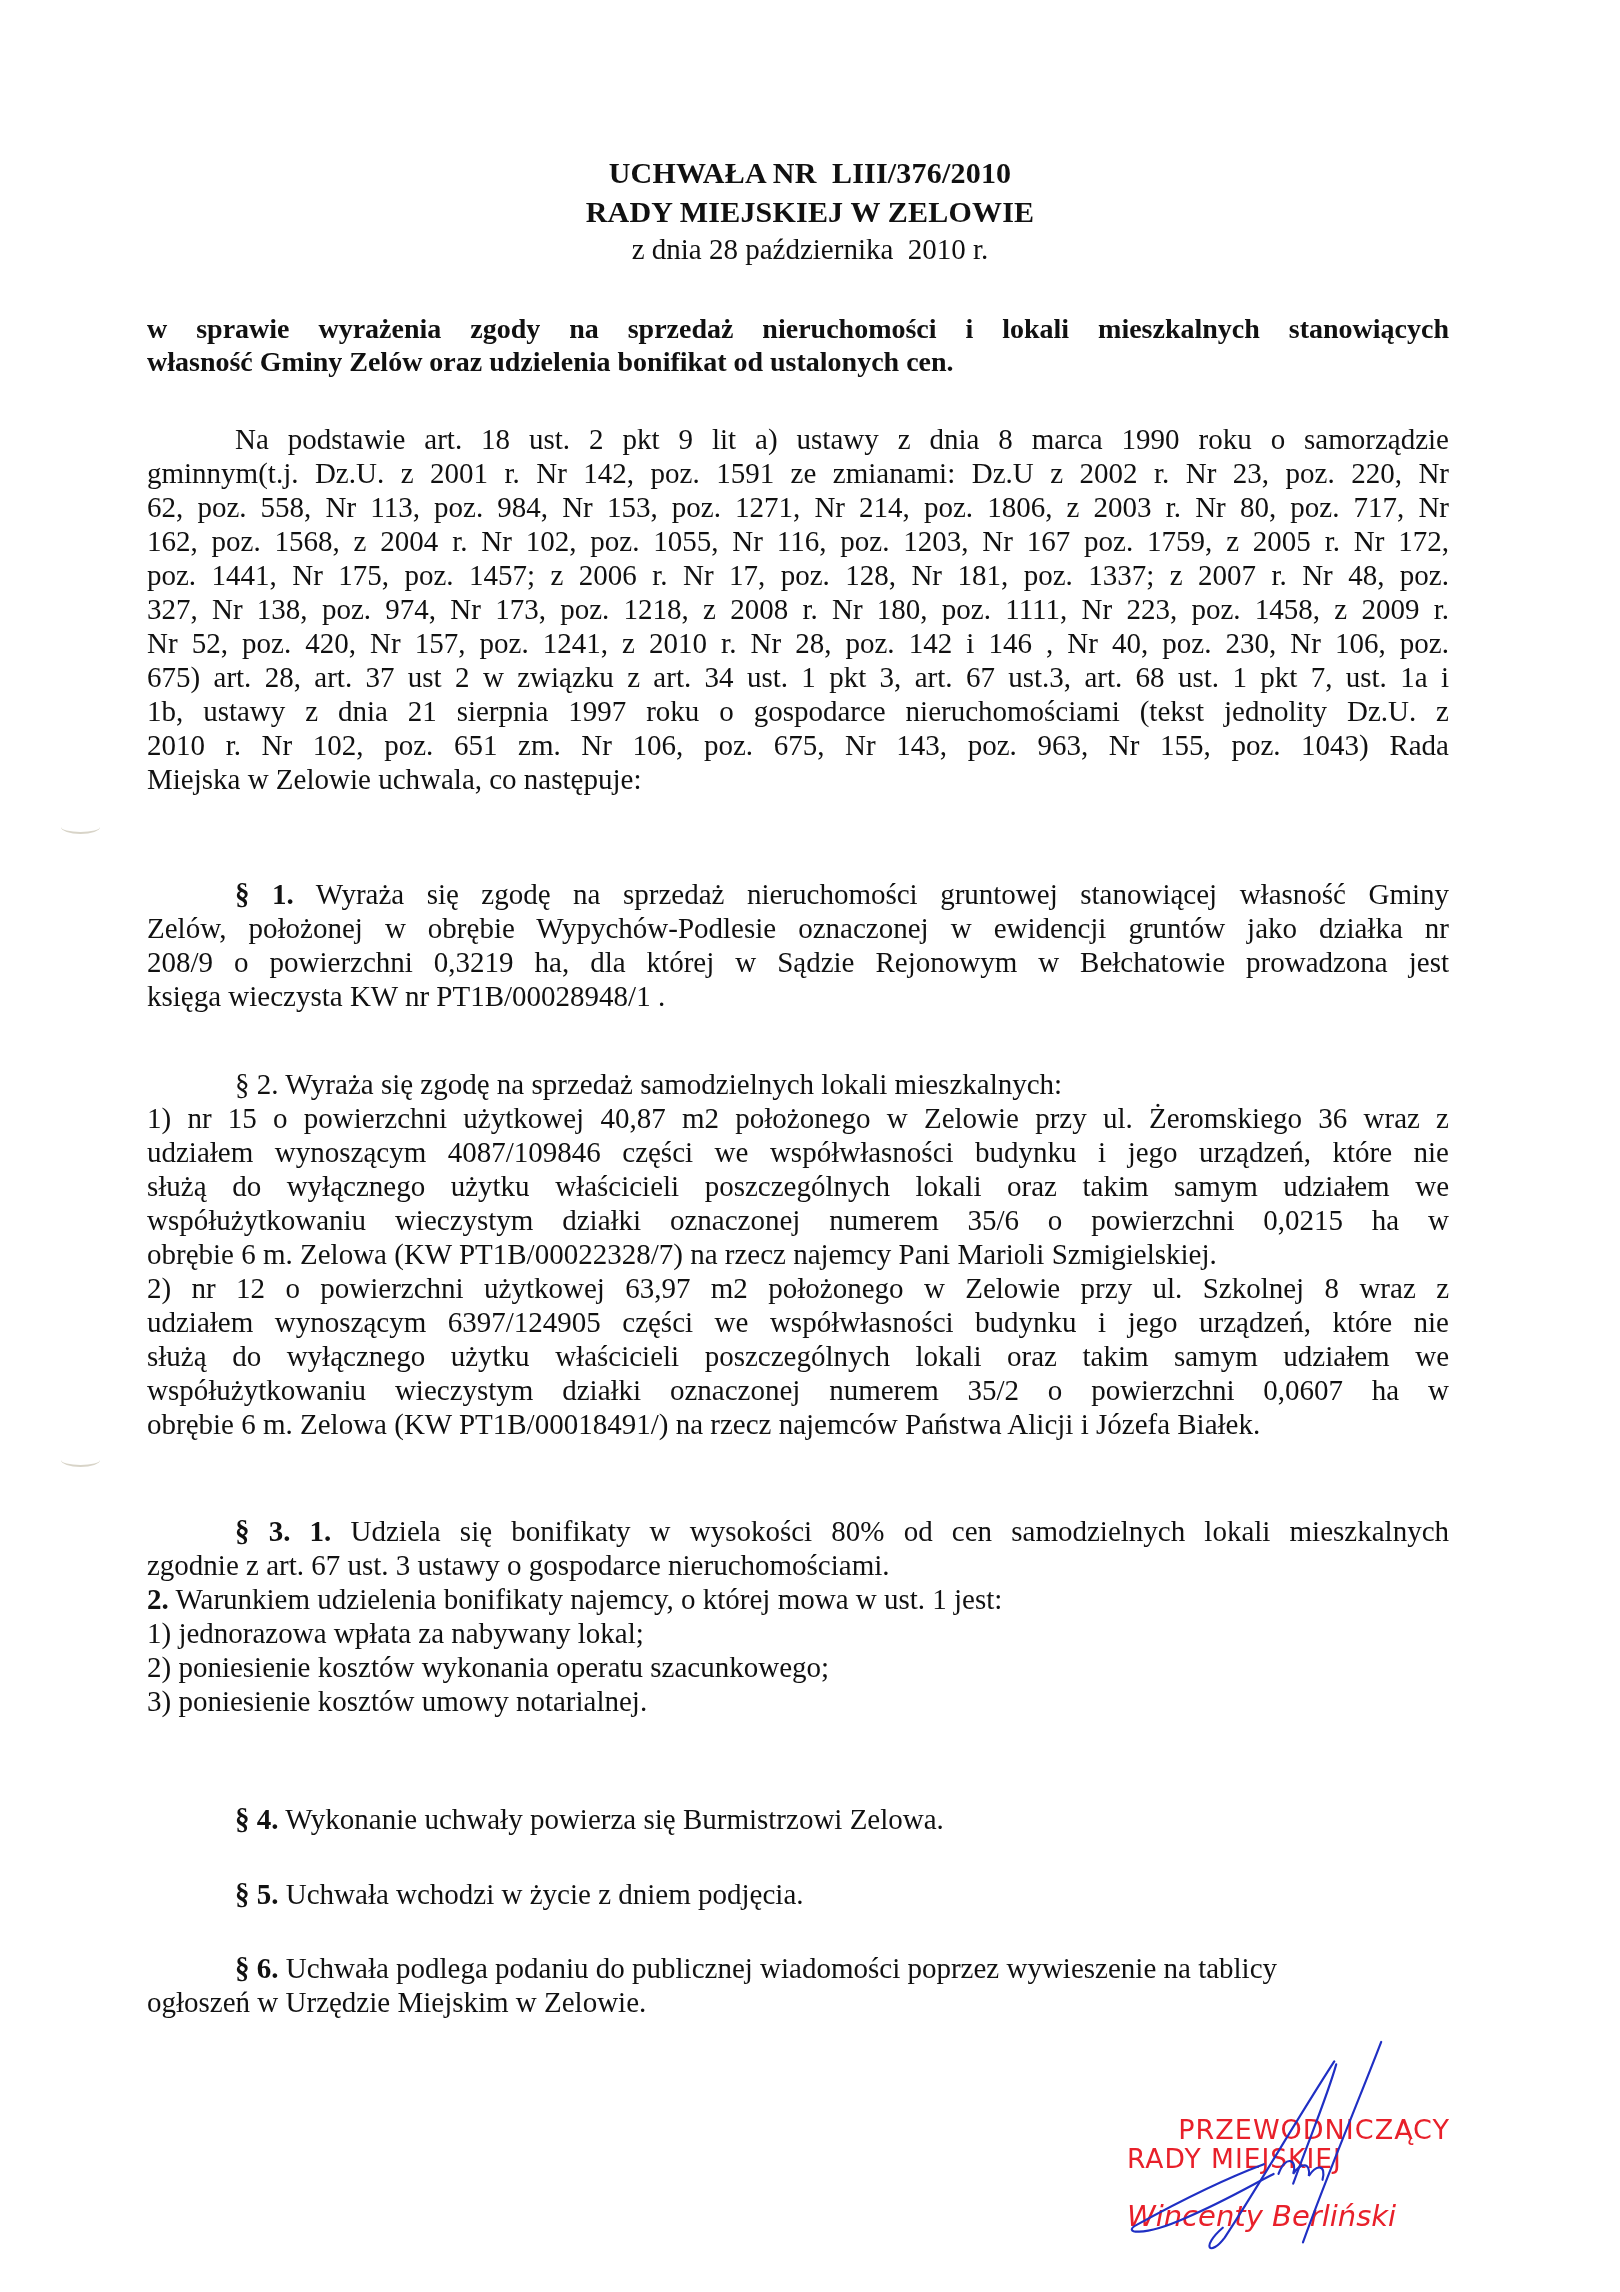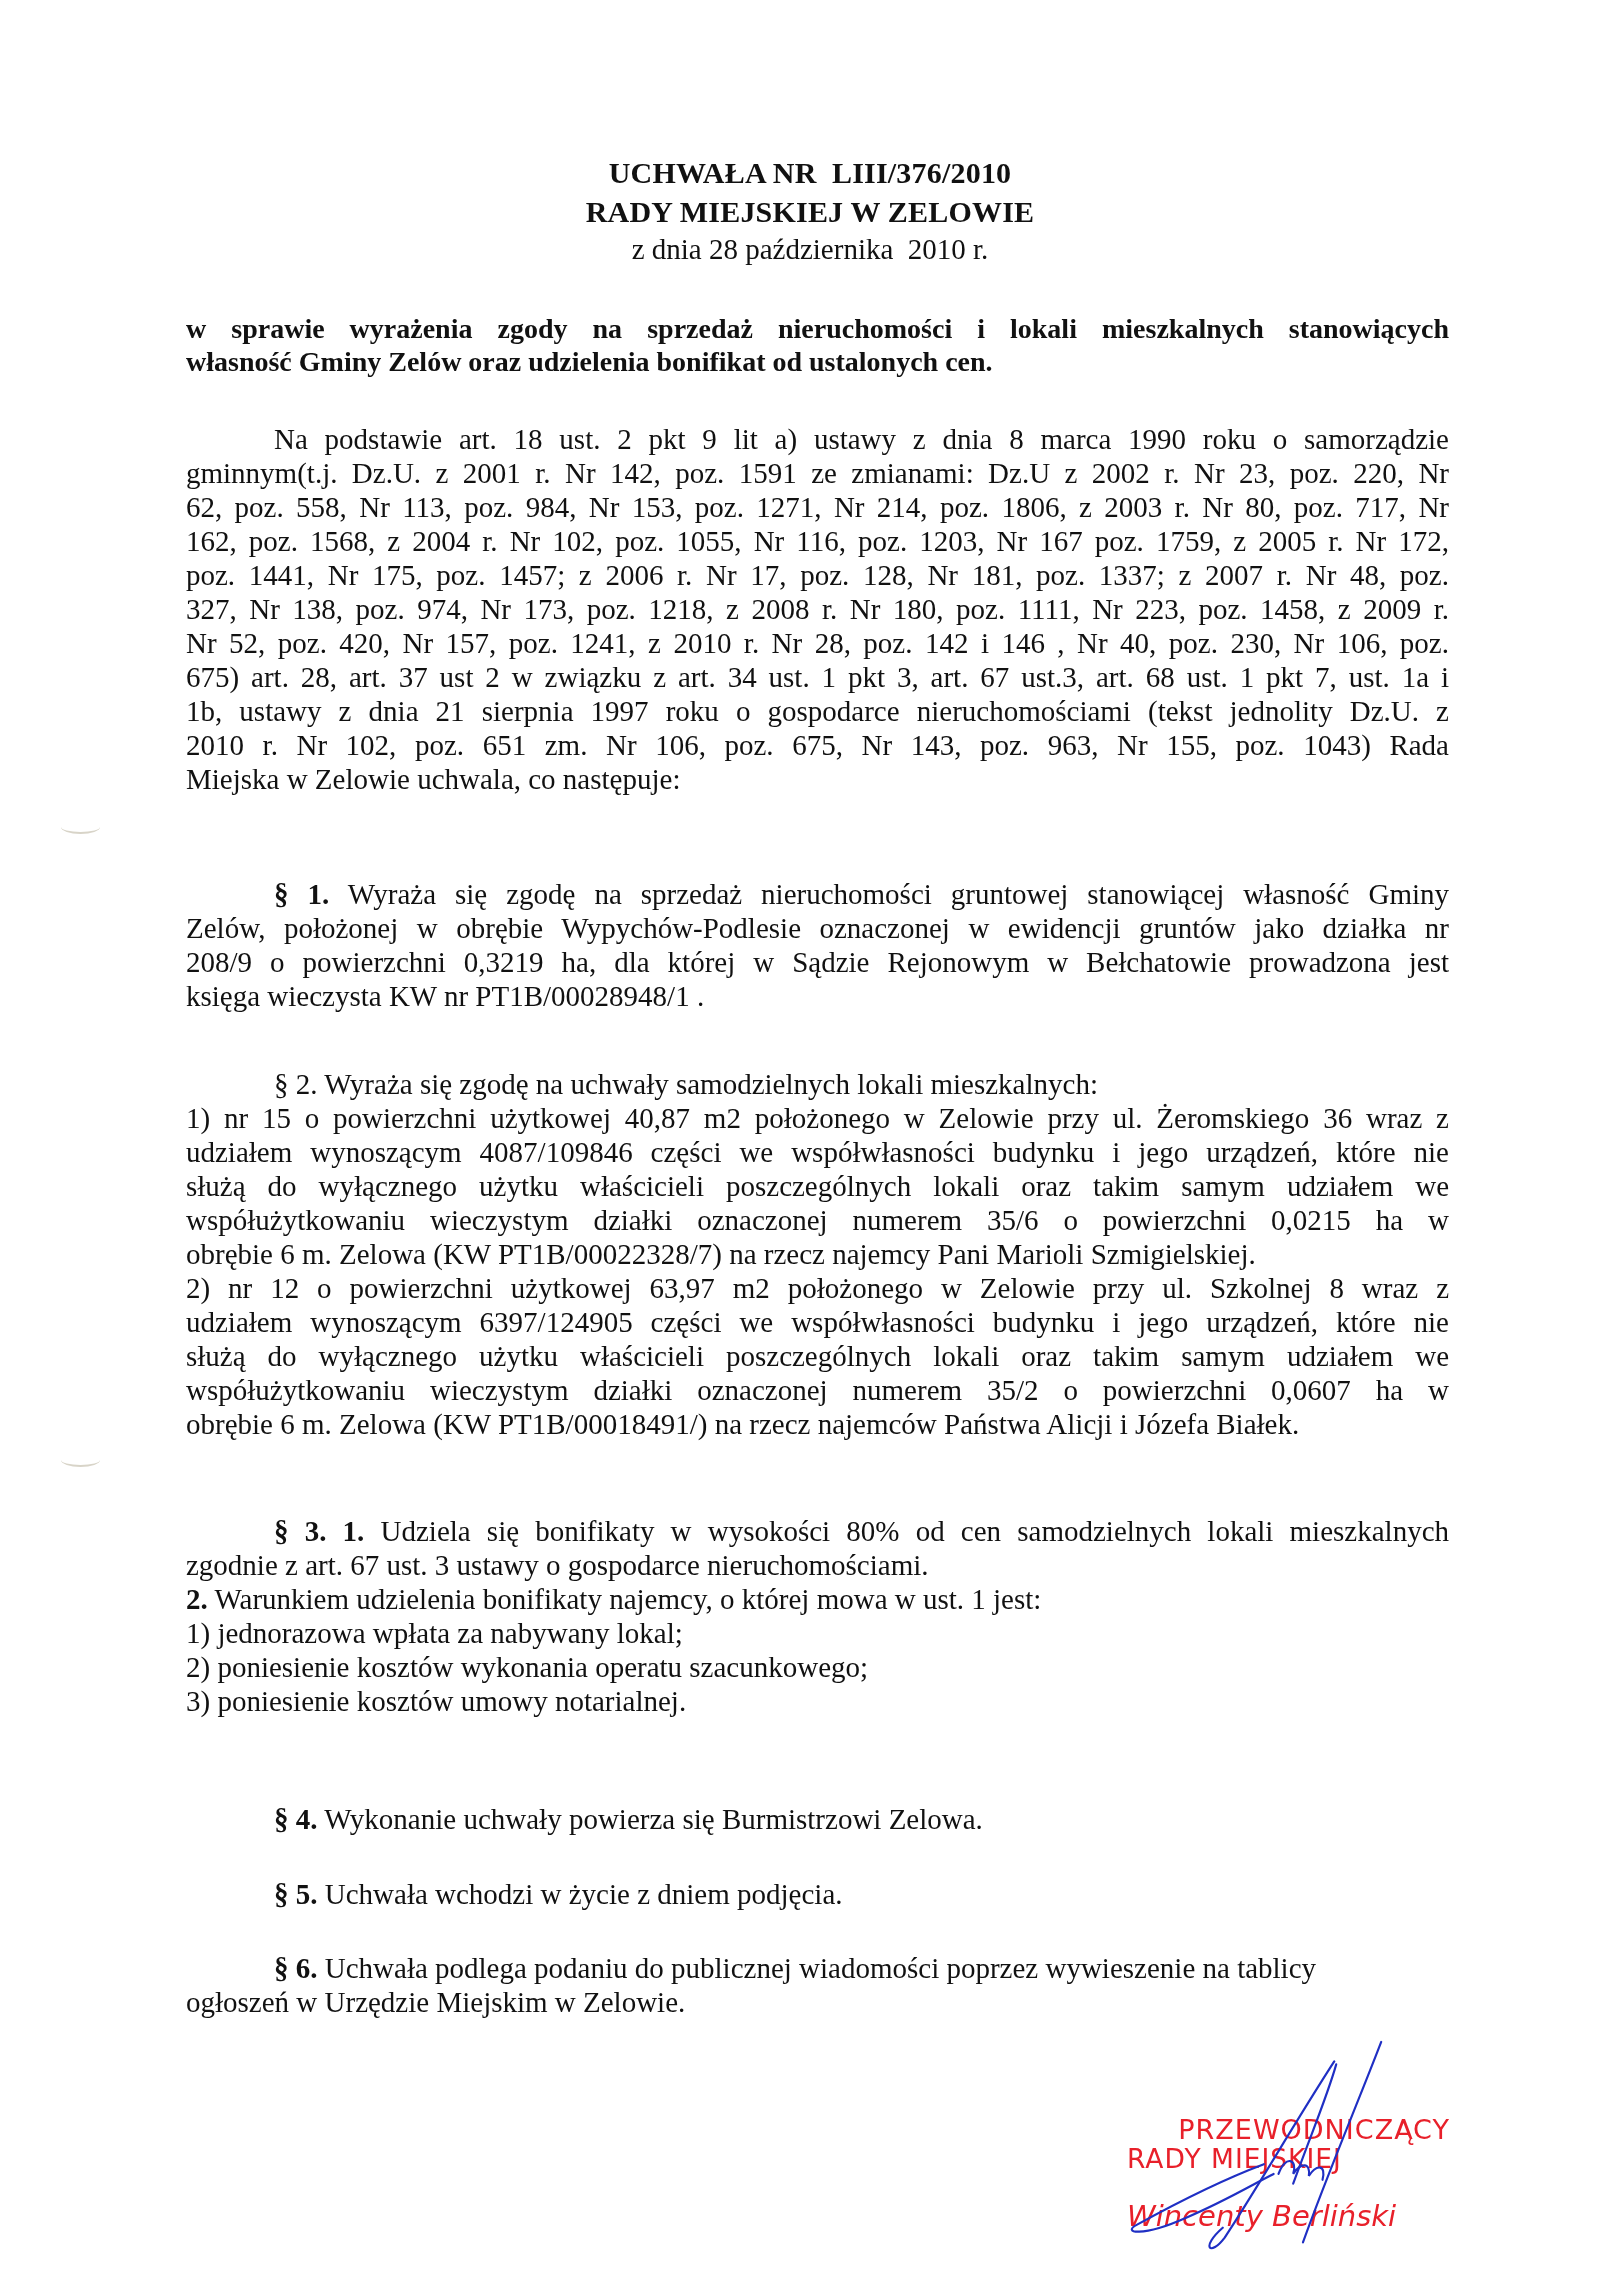--- a/index.html
+++ b/index.html
@@ -5,21 +5,21 @@
   html, body { margin: 0; padding: 0; background: #ffffff; }
   body { width: 1620px; height: 2293px; position: relative; overflow: hidden;
          font-family: "Liberation Serif", "DejaVu Serif", serif; color: #111; }
   .page { position: absolute; left: 0; top: 8px; width: 1620px; height: 2293px; }
   .header { position: absolute; left: 0; width: 1620px; top: 145px; text-align: center; }
   .header .h1 { font-weight: bold; font-size: 30px; line-height: 39px; letter-spacing: 0.2px; }
   .header .h3 { font-size: 29px; line-height: 37px; }
   .block { position: absolute; left: 147px; width: 1302px; font-size: 29px; line-height: 34px; }
   .just { text-align: justify; }
   .just .line { display: block; text-align: justify; text-align-last: justify; white-space: nowrap; }
-  .line { display: block; white-space: nowrap; margin-left: 39px; }
+  .line { display: block; white-space: nowrap; }
   .line.last { text-align-last: left; }
   .indent { padding-left: 88px; }
   .subject { font-weight: bold; font-size: 28px; line-height: 33px; }
   b { font-weight: bold; }
   .hole { position: absolute; left: 61px; width: 39px; height: 11.8px;
           border-bottom: 2px solid #d8d4c8; border-radius: 0 0 50% 50%; }
   .stamp { position: absolute; left: 1127px; top: 2107px; width: 323px; color: #e8202a;
            font-family: "DejaVu Sans", "Liberation Sans", sans-serif; }
   .stamp .s1 { font-size: 27px; letter-spacing: 1px; line-height: 29px; text-align: right; }
   .stamp .s2 { font-size: 26.5px; letter-spacing: 1px; line-height: 29px; }
@@ -61,21 +61,21 @@
   </div>
 
   <div class="block just" style="top:869px">
     <span class="line indent"><b>§ 1.</b> <span>Wyraża się zgodę na sprzedaż nieruchomości gruntowej stanowiącej własność Gminy</span></span>
     <span class="line">Zelów, położonej w obrębie Wypychów-Podlesie  oznaczonej w ewidencji gruntów jako działka nr</span>
     <span class="line">208/9 o powierzchni 0,3219 ha, dla której w Sądzie Rejonowym w Bełchatowie prowadzona jest</span>
     <span class="line last">księga wieczysta KW nr PT1B/00028948/1 .</span>
   </div>
 
   <div class="block just" style="top:1059px">
-    <span class="line indent last" style="white-space:pre"><span>§ 2.</span><span> Wyraża się zgodę na uchwały samodzielnych lokali mieszkalnych:</span></span>
+    <span class="line indent last" style="white-space:pre"><span>§ 2.</span><span> Wyraża się zgodę na sprzedaż samodzielnych lokali mieszkalnych:</span></span>
     <span class="line">1) nr 15 o powierzchni użytkowej 40,87 m2 położonego w Zelowie przy ul. Żeromskiego 36 wraz z</span>
     <span class="line">udziałem wynoszącym 4087/109846 części we współwłasności budynku i jego urządzeń, które nie</span>
     <span class="line">służą do wyłącznego użytku właścicieli poszczególnych lokali oraz takim samym udziałem we</span>
     <span class="line">współużytkowaniu wieczystym  działki oznaczonej numerem 35/6 o powierzchni 0,0215 ha w</span>
     <span class="line last">obrębie 6 m. Zelowa (KW PT1B/00022328/7) na rzecz najemcy Pani  Marioli Szmigielskiej.</span>
     <span class="line">2) nr 12 o powierzchni użytkowej 63,97 m2 położonego w Zelowie przy ul. Szkolnej 8 wraz z</span>
     <span class="line">udziałem wynoszącym 6397/124905 części we współwłasności budynku i jego urządzeń, które nie</span>
     <span class="line">służą do wyłącznego użytku właścicieli poszczególnych lokali oraz takim samym udziałem we</span>
     <span class="line">współużytkowaniu wieczystym  działki oznaczonej numerem 35/2 o powierzchni 0,0607 ha w</span>
     <span class="line last">obrębie 6 m. Zelowa (KW PT1B/00018491/) na rzecz najemców Państwa Alicji i Józefa Białek.</span>

